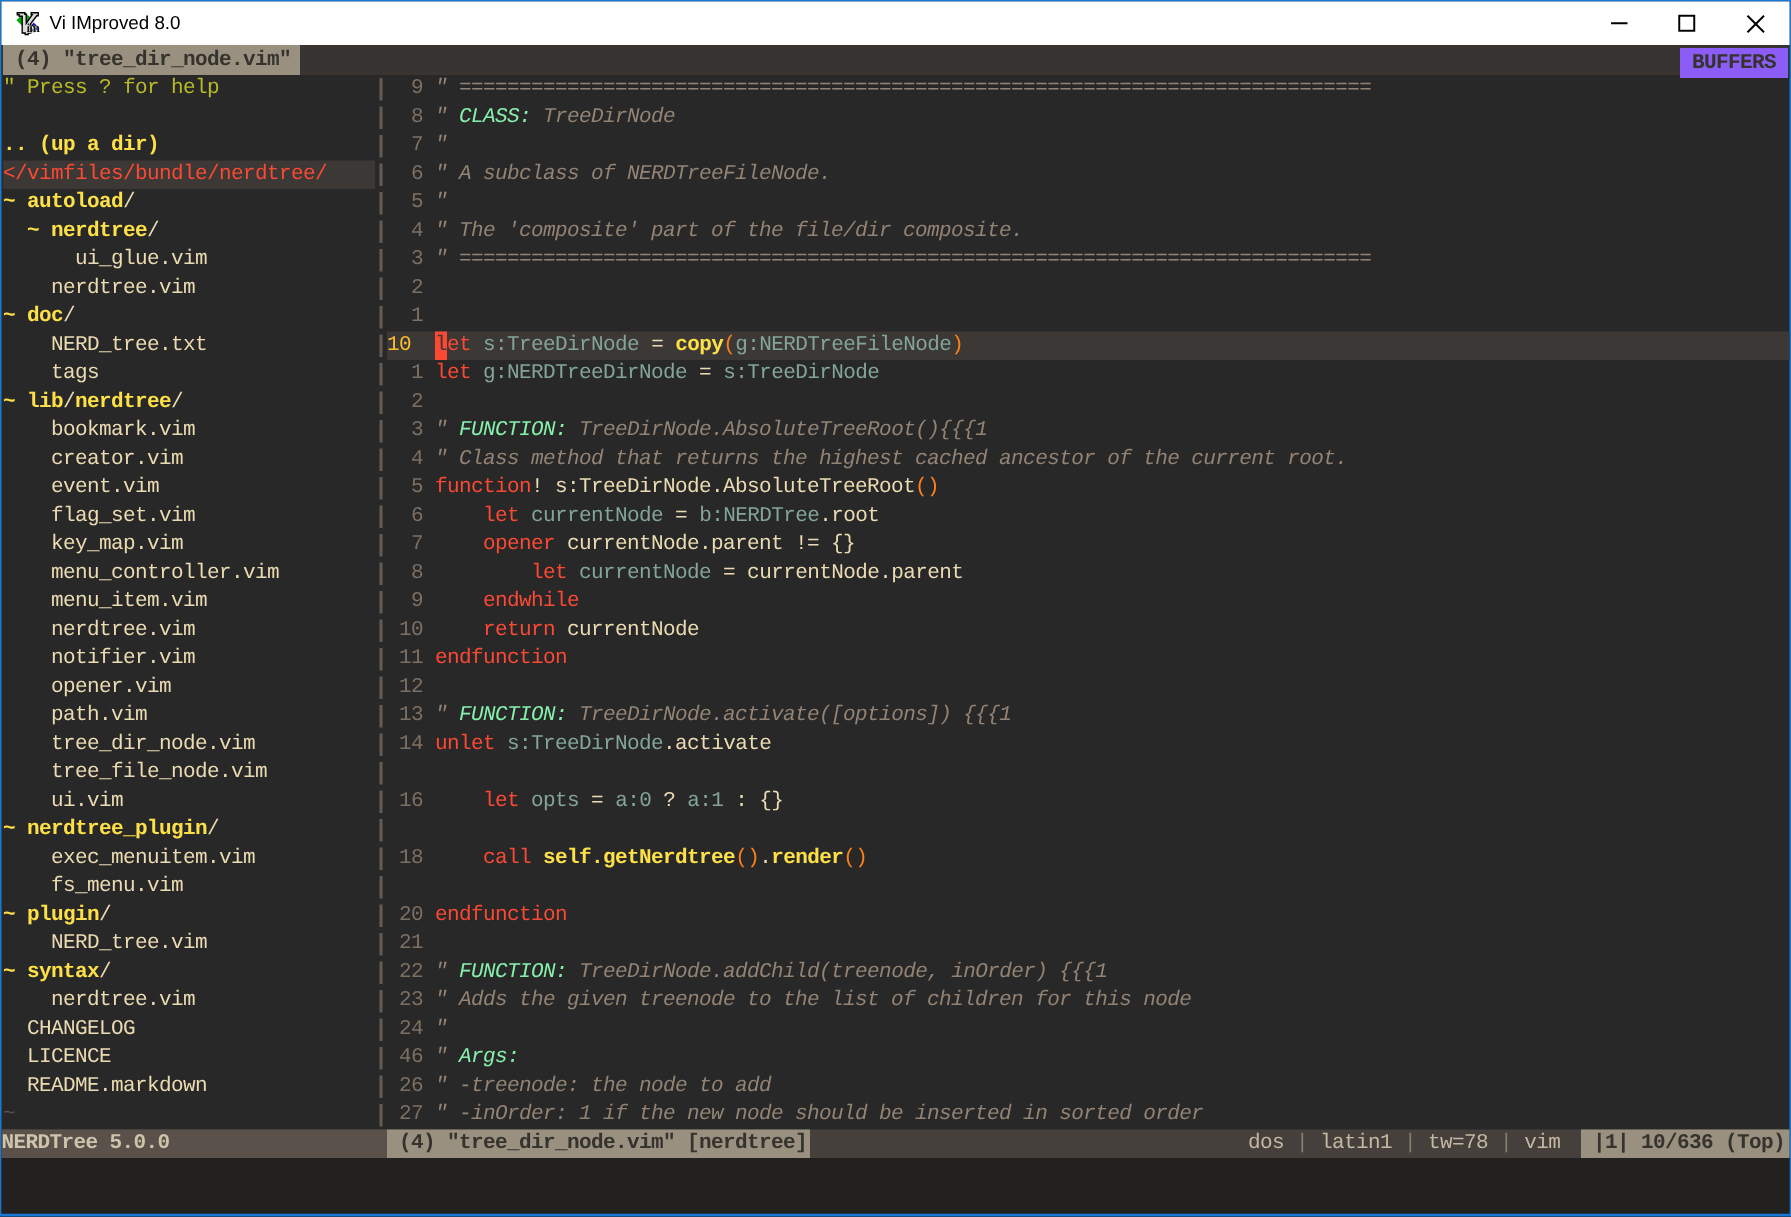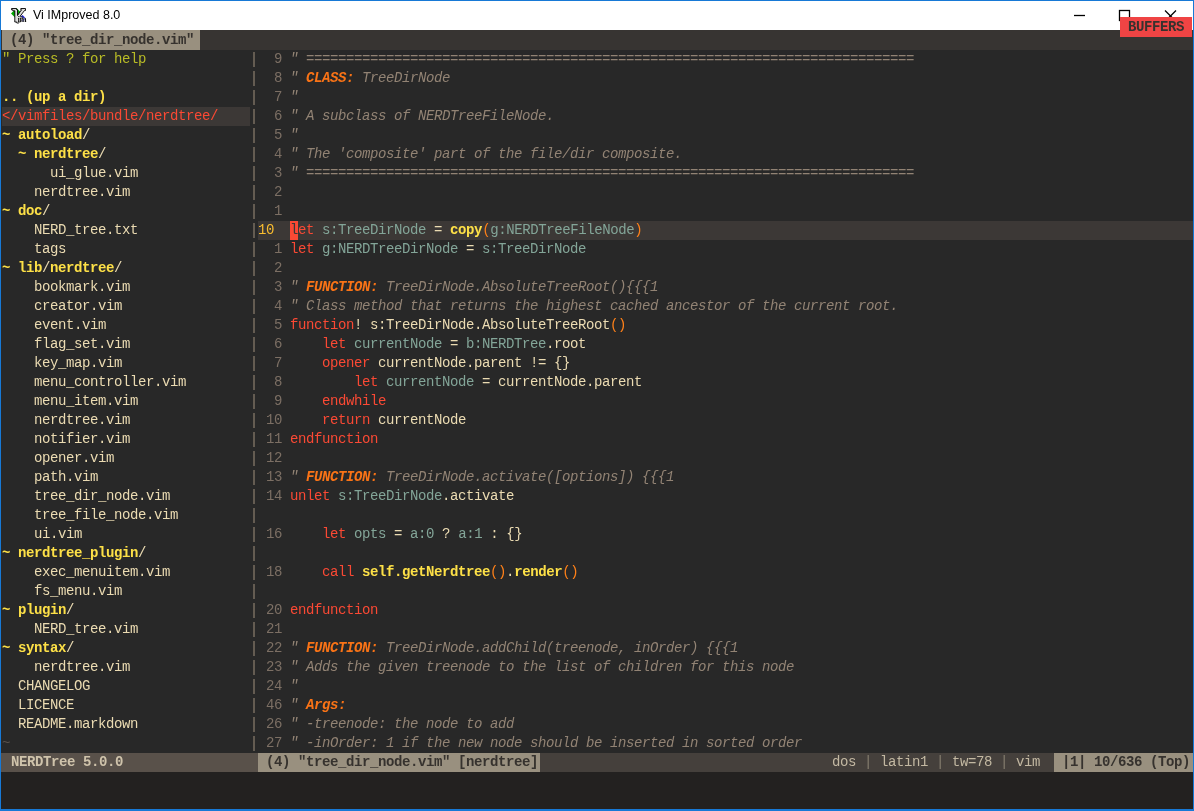--- a/index.html
+++ b/index.html
@@ -1,18 +1,18 @@
 <!DOCTYPE html>
 <html><head><meta charset="utf-8"><style>
 *{margin:0;padding:0;box-sizing:border-box}
 body{width:1194px;height:811px;overflow:hidden;background:#000}
 #win{position:relative;width:1194px;height:811px;background:#282828;border:1px solid #1779d6;border-bottom-width:2px;font-family:"Liberation Mono",monospace;font-size:14px;letter-spacing:-0.4px}
 .ln{position:absolute;white-space:pre;line-height:19px;height:19px}
 .fg{color:#ebdbb2}.cm{color:#928374;font-style:italic}
-.cmb{color:#f97316;font-style:italic;font-weight:bold}
+.cmb{color:#86efac;font-style:italic;font-weight:normal}
 .rd{color:#fb4934}.gb{color:#fde047;font-weight:bold}.gn{color:#b8bb26}
 .bl{color:#83a598}.og{color:#fe8019}.pu{color:#d3869b}
 .nu{color:#7c6f64}.ny{color:#fabd2f}.nt{color:#5a524c}
 .cu{color:#3c3836}
 </style></head><body>
 <div id="win">
 <div style="position:absolute;left:0;top:0;width:1192px;height:29px;background:#fff">
 <svg style="position:absolute;left:9px;top:6px" width="17" height="17" viewBox="0 0 17 17">
         <polygon points="6.5,1 12,6.5 6.5,12 1,6.5" fill="#00a800"></polygon>
         <polygon points="12.5,8 16,11.5 12.5,15 9,11.5" fill="#2222cc"></polygon>
@@ -22,21 +22,21 @@
 <div style="position:absolute;left:32px;top:0;height:29px;line-height:29px;font-family:'Liberation Sans',sans-serif;font-size:12.5px;color:#000;letter-spacing:normal">Vi IMproved 8.0</div>
 <svg style="position:absolute;left:1050px;top:0" width="140" height="29" viewBox="0 0 140 29">
         <line x1="23" y1="14.5" x2="34" y2="14.5" stroke="#000" stroke-width="1.3"></line>
         <rect x="68.5" y="9.5" width="10" height="10" fill="none" stroke="#000" stroke-width="1.3"></rect>
         <line x1="114" y1="9.5" x2="125" y2="20.5" stroke="#000" stroke-width="1.3"></line>
         <line x1="125" y1="9.5" x2="114" y2="20.5" stroke="#000" stroke-width="1.3"></line>
       </svg>
     </div>
 <div style="position:absolute;left:0;top:29px;width:1192px;height:20px;background:#373432"></div>
 <div class="ln" style="left:1px;top:29px;width:198px;background:#99907f;color:#36322e;font-weight:bold;padding-left:8px;height:20px;line-height:20px">(4) "tree_dir_node.vim"</div>
-<div class="ln" style="left:1119px;top:16px;width:72px;background:#ef4444;color:#36322e;font-weight:bold;padding-left:8px;height:20px;line-height:20px">BUFFERS</div>
+<div class="ln" style="left:1119px;top:31px;width:72px;background:#8b5cf6;color:#36322e;font-weight:bold;padding-left:8px;height:20px;line-height:20px">BUFFERS</div>
 <div style="position:absolute;left:1px;top:106px;width:248px;height:19px;background:#3c3836"></div>
 <div class="ln fg" style="left:1px;top:49px"><span class="gn">" Press ? for help</span></div>
 <div class="ln fg" style="left:1px;top:87px"><span class="gb">.. (up a dir)</span></div>
 <div class="ln fg" style="left:1px;top:106px"><span class="rd">&lt;/vimfiles/bundle/nerdtree/</span></div>
 <div class="ln fg" style="left:1px;top:125px"><span class="gb">~ autoload</span><span class="fg">/</span></div>
 <div class="ln fg" style="left:1px;top:144px"><span class="fg">  </span><span class="gb">~ nerdtree</span><span class="fg">/</span></div>
 <div class="ln fg" style="left:1px;top:163px"><span class="fg">      ui_glue.vim</span></div>
 <div class="ln fg" style="left:1px;top:182px"><span class="fg">    nerdtree.vim</span></div>
 <div class="ln fg" style="left:1px;top:201px"><span class="gb">~ doc</span><span class="fg">/</span></div>
 <div class="ln fg" style="left:1px;top:220px"><span class="fg">    NERD_tree.txt</span></div>
@@ -134,17 +134,17 @@
 <div class="ln fg" style="left:257px;top:562px"><span class="nu"> 18 </span><span class="fg">    </span><span class="rd">call</span><span class="fg"> </span><span class="gb">self.getNerdtree</span><span class="og">()</span><span class="fg">.</span><span class="gb">render</span><span class="og">()</span></div>
 <div class="ln fg" style="left:257px;top:600px"><span class="nu"> 20 </span><span class="rd">endfunction</span></div>
 <div class="ln fg" style="left:257px;top:619px"><span class="nu"> 21 </span></div>
 <div class="ln fg" style="left:257px;top:638px"><span class="nu"> 22 </span><span class="cm">" </span><span class="cmb">FUNCTION:</span><span class="cm"> TreeDirNode.addChild(treenode, inOrder) {{{1</span></div>
 <div class="ln fg" style="left:257px;top:657px"><span class="nu"> 23 </span><span class="cm">" Adds the given treenode to the list of children for this node</span></div>
 <div class="ln fg" style="left:257px;top:676px"><span class="nu"> 24 </span><span class="cm">"</span></div>
 <div class="ln fg" style="left:257px;top:695px"><span class="nu"> 46 </span><span class="cm">" </span><span class="cmb">Args:</span></div>
 <div class="ln fg" style="left:257px;top:714px"><span class="nu"> 26 </span><span class="cm">" -treenode: the node to add</span></div>
 <div class="ln fg" style="left:257px;top:733px"><span class="nu"> 27 </span><span class="cm">" -inOrder: 1 if the new node should be inserted in sorted order</span></div>
 <div style="position:absolute;left:0;top:752px;width:1192px;height:19px;background:#45403c"></div>
-<div class="ln" style="left:0;top:752px;width:257px;background:#59514a;color:#cfc3ab;font-weight:bold;padding-left:10px">NERDTree 5.0.0</div>
+<div class="ln" style="left:0;top:752px;width:257px;background:#59514a;color:#cfc3ab;font-weight:bold;">NERDTree 5.0.0</div>
 <div class="ln" style="left:257px;top:752px;background:#99907f;color:#36322e;font-weight:bold;padding:0 2px 0 8px">(4) "tree_dir_node.vim" [nerdtree]</div>
 <div class="ln" style="left:831px;top:752px;color:#c3b8a2">dos <span style="color:#867e6f">|</span> latin1 <span style="color:#867e6f">|</span> tw=78 <span style="color:#867e6f">|</span> vim</div>
 <div class="ln" style="left:1053px;top:752px;width:139px;background:#99907f;color:#36322e;font-weight:bold;padding-left:8px">|1| 10/636 (Top)</div>
 <div style="position:absolute;left:0;top:771px;width:1192px;height:37px;background:#232120"></div>
 </div>
 </body></html>

